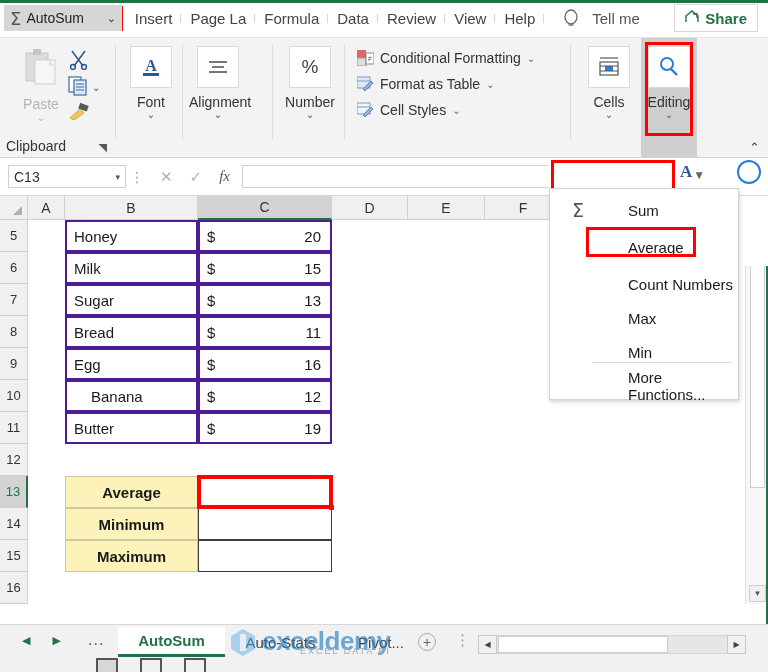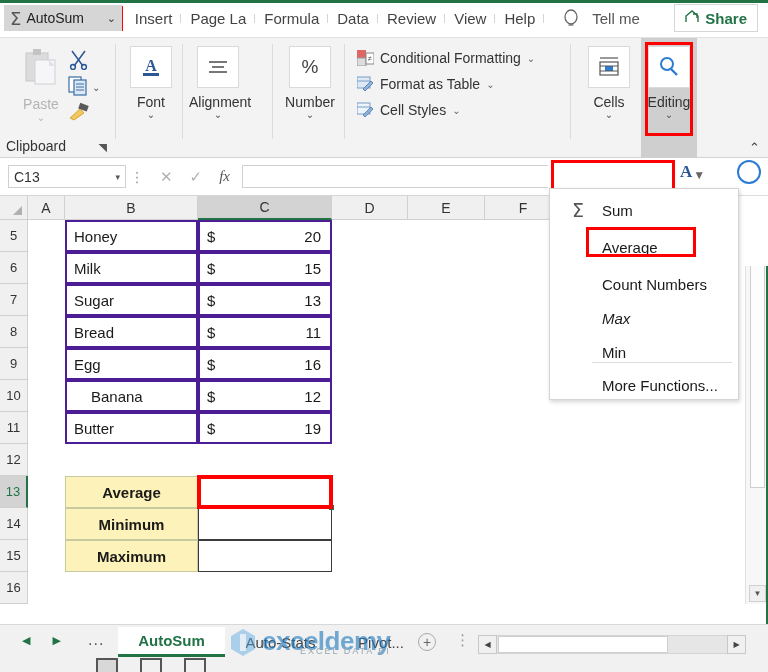--- a/index.html
+++ b/index.html
@@ -166,21 +166,21 @@
   .asum-red { position: absolute; left: 551px; top: 160px; width: 124px; height: 32px; border: 3px solid #ff0000; }
   .fontcolor { position: absolute; left: 680px; top: 162px; display: flex; align-items: flex-end; font-size: 17px; }
   .findsel-bg { position: absolute; left: 700px; top: 196px; width: 68px; height: 70px; background: #fff; }
   .findsel-txt { position: absolute; left: 703px; top: 205px; font-size: 13px; color: #333; line-height: 20px; }
   .circ { position: absolute; left: 737px; top: 160px; width: 24px; height: 24px; border: 2px solid #2b7cd3; border-radius: 50%; }
 
   .menu {
     position: absolute; left: 549px; top: 188px; width: 190px; height: 212px;
     background: #ffffff; border: 1px solid #d4d4d4; box-shadow: 1px 2px 4px rgba(0,0,0,.17);
   }
-  .mi { position: absolute; left: 0; width: 190px; height: 33px; display: flex; align-items: center; font-size: 15px; color: #1a1a1a; padding-left: 52px; }
+  .mi { position: absolute; left: 0; width: 190px; height: 33px; display: flex; align-items: center; font-size: 15px; color: #1a1a1a; padding-left: 78px; }
   .mi-red { position: absolute; left: 36px; top: 38px; width: 110px; height: 30px; border: 3px solid #ff0000; }
   .msep { position: absolute; left: 42px; top: 173px; width: 140px; height: 1px; background: #dcdcdc; }
   .sigma { position: absolute; left: 22px; top: 10px; font-size: 19px; color: #555; font-family: "DejaVu Sans", sans-serif; }
 </style>
 </head>
 <body>
 
 <div id="app">
 
   <div class="tabstrip">
@@ -505,20 +505,20 @@
   <div class="circ"></div>
 
   <div class="findsel-bg"></div>
   <div class="findsel-txt">nd &amp;<br>ect ⌄</div>
 
   <div class="menu">
     <div class="sigma">Σ</div>
     <div class="mi" style="top:5px;">Sum</div>
     <div class="mi" style="top:42px;">Average</div>
     <div class="mi" style="top:79px;">Count Numbers</div>
-    <div class="mi" style="top:113px;font-style:italic;">Max</div>
+    <div class="mi" style="top:113px;">Max</div>
     <div class="mi" style="top:147px;">Min</div>
     <div class="msep"></div>
     <div class="mi" style="top:180px;">More Functions...</div>
     <div class="mi-red"></div>
   </div>
 
 </div>
 
 </body></html>

